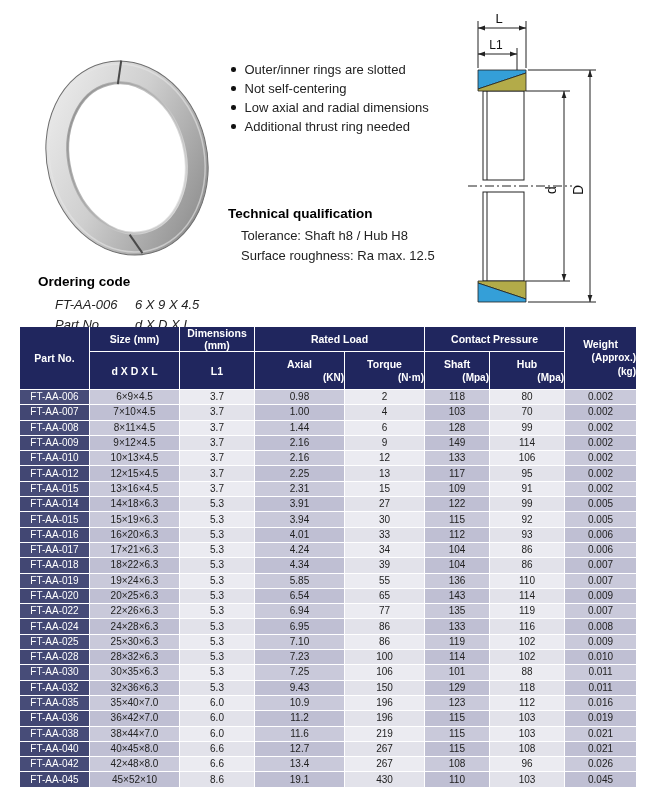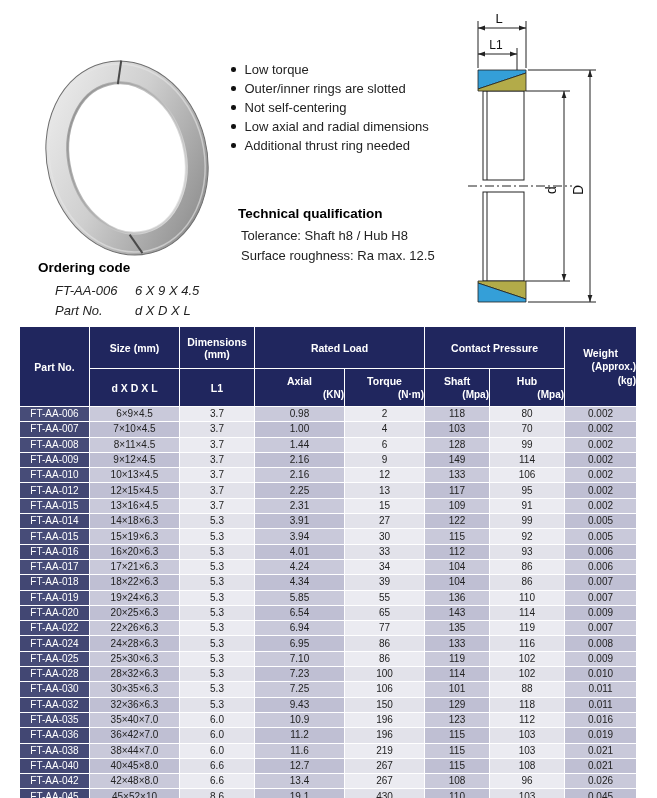--- a/index.html
+++ b/index.html
@@ -5,37 +5,37 @@
   html,body{margin:0;padding:0;background:#fff;}
   .page{position:relative;width:657px;height:798px;background:#fff;overflow:hidden;
         font-family:"Liberation Sans", sans-serif;color:#111;}
 
   
   .series-title{position:absolute;left:228px;top:28px;font-size:17px;font-weight:bold;color:#000;}
   .feature-list{position:absolute;left:231px;top:60px;list-style:none;margin:0;padding:0;}
   .feature-list li{display:flex;align-items:center;height:19px;font-size:13px;color:#222;}
   .dot{width:4.5px;height:4.5px;border-radius:50%;background:#111;margin-right:9px;flex:0 0 auto;}
   .tech-block{position:absolute;left:228px;top:206px;}
-  .tech-title{font-size:13.5px;font-weight:bold;color:#000;margin-bottom:5px;margin-left:10px;}
+  .tech-title{font-size:13.5px;font-weight:bold;color:#000;margin-bottom:5px;}
   .tech-line{font-size:13px;color:#222;margin-left:13px;line-height:20px;}
-  .order-block{position:absolute;left:38px;top:260px;}
+  .order-block{position:absolute;left:38px;top:274px;}
   .order-title{font-size:13.5px;font-weight:bold;color:#000;margin-bottom:6px;}
   .order-line{font-size:13px;color:#222;margin-left:17px;line-height:20px;font-style:italic;}
   .order-line .k{display:inline-block;width:80px;}
 
   .photo-wrap{position:absolute;left:25px;top:46px;width:205px;height:225px;}
   .diagram-wrap{position:absolute;left:452px;top:8px;width:200px;height:312px;}
   svg text{font-family:"Liberation Sans",sans-serif;}
 
   
   .spec-table{position:absolute;left:20px;top:327px;width:617px;border-collapse:separate;border-spacing:0;table-layout:fixed;}
   .spec-table th,.spec-table td{box-sizing:border-box;padding:0;text-align:center;vertical-align:middle;
       border-right:1px solid #fff;border-bottom:1px solid #fff;}
   .spec-table thead th{background:var(--header-navy);color:#fff;font-weight:bold;font-size:10.5px;line-height:12px;}
-  .spec-table thead tr.h1 th{height:42px;}
+  .spec-table thead tr.h1 th{height:25px;}
   .spec-table thead tr.h2 th{height:38px;}
   .spec-table thead th .u{display:block;font-size:10px;margin-top:2px;text-align:right;}
   .spec-table tbody th{background:var(--part-cell);color:#fff;font-weight:normal;font-size:10px;height:15.3px;line-height:14px;}
   .spec-table tbody td{font-size:10px;color:#222;height:15.3px;line-height:14px;}
   .spec-table tbody td.c1,.spec-table tbody td.c3,.spec-table tbody td.c5,.spec-table tbody td.c7{background:var(--row-lav);}
   .spec-table tbody td.c2,.spec-table tbody td.c4,.spec-table tbody td.c6{background:var(--row-light);}
   .spec-table tbody tr.alt td.c1,.spec-table tbody tr.alt td.c3,.spec-table tbody tr.alt td.c5,.spec-table tbody tr.alt td.c7{background:var(--row-lav-alt);}
   .spec-table tbody tr.alt td.c2,.spec-table tbody tr.alt td.c4,.spec-table tbody tr.alt td.c6{background:var(--row-light-alt);}
   .spec-table tbody tr.alt th{background:var(--part-cell-alt);}
 </style>
@@ -63,24 +63,20 @@
                  M 44 112 a 58 76 0 1 0 116 0 a 58 76 0 1 0 -116 0 Z" fill="url(#mg)" fill-rule="evenodd" stroke="#6e6e6e" stroke-width="1"></path>
         <ellipse cx="102" cy="112" rx="58" ry="76" fill="none" stroke="url(#mg2)" stroke-width="3" opacity="0.85"></ellipse>
         <ellipse cx="102" cy="112" rx="77" ry="95" fill="none" stroke="#e6e6e6" stroke-width="1.5" opacity="0.6"></ellipse>
         <line x1="120" y1="16" x2="111" y2="38" stroke="#4a4a4a" stroke-width="2"></line>
         <line x1="86" y1="187" x2="94" y2="208" stroke="#4a4a4a" stroke-width="2"></line>
       </g>
     </svg>
   </div>
 
   <ul class="feature-list">
-    <li>
-        <span class="dot"></span>
-        <span>Low torque</span>
-      </li>
     <li>
         <span class="dot"></span>
         <span>Outer/inner rings are slotted</span>
       </li>
     <li>
         <span class="dot"></span>
         <span>Not self-centering</span>
       </li>
     <li>
         <span class="dot"></span>

